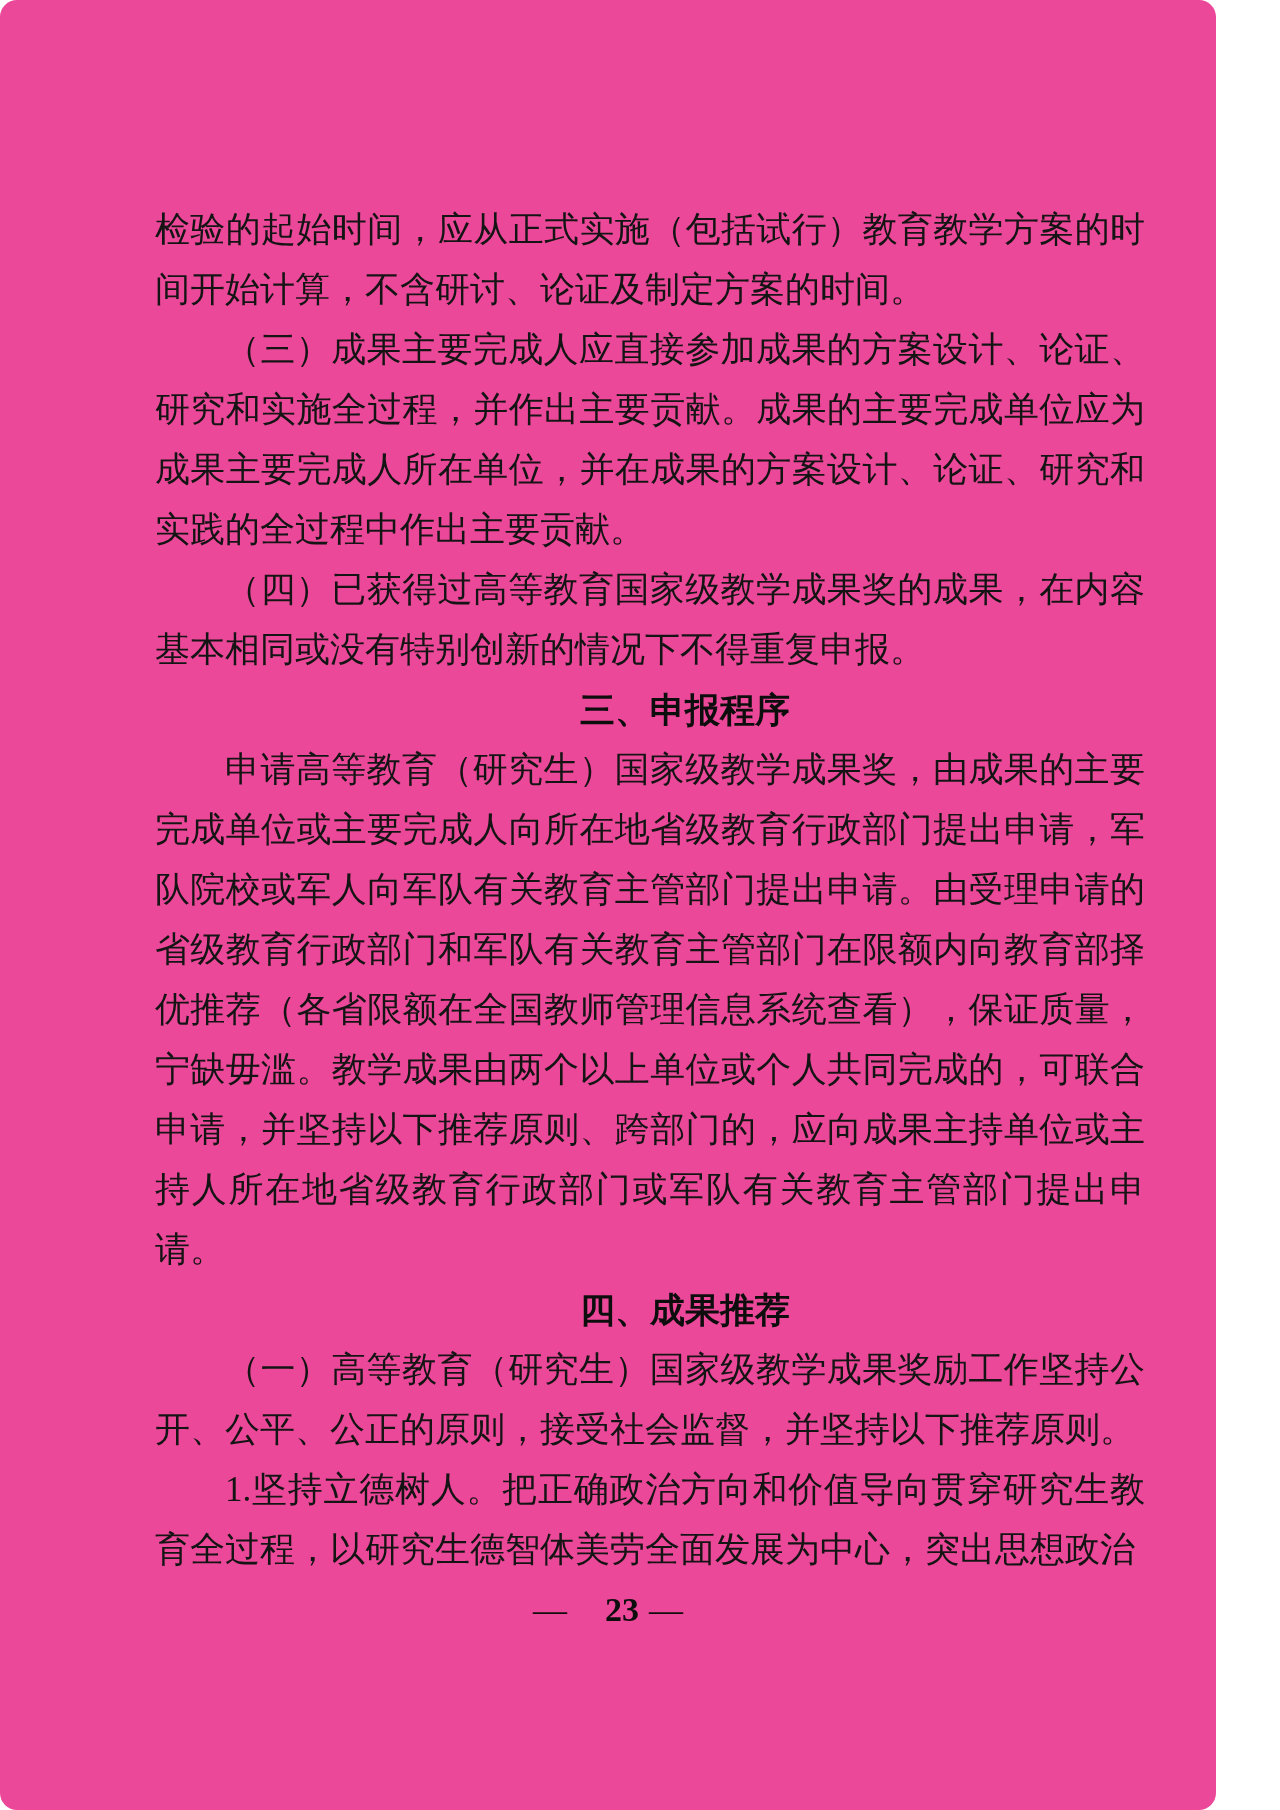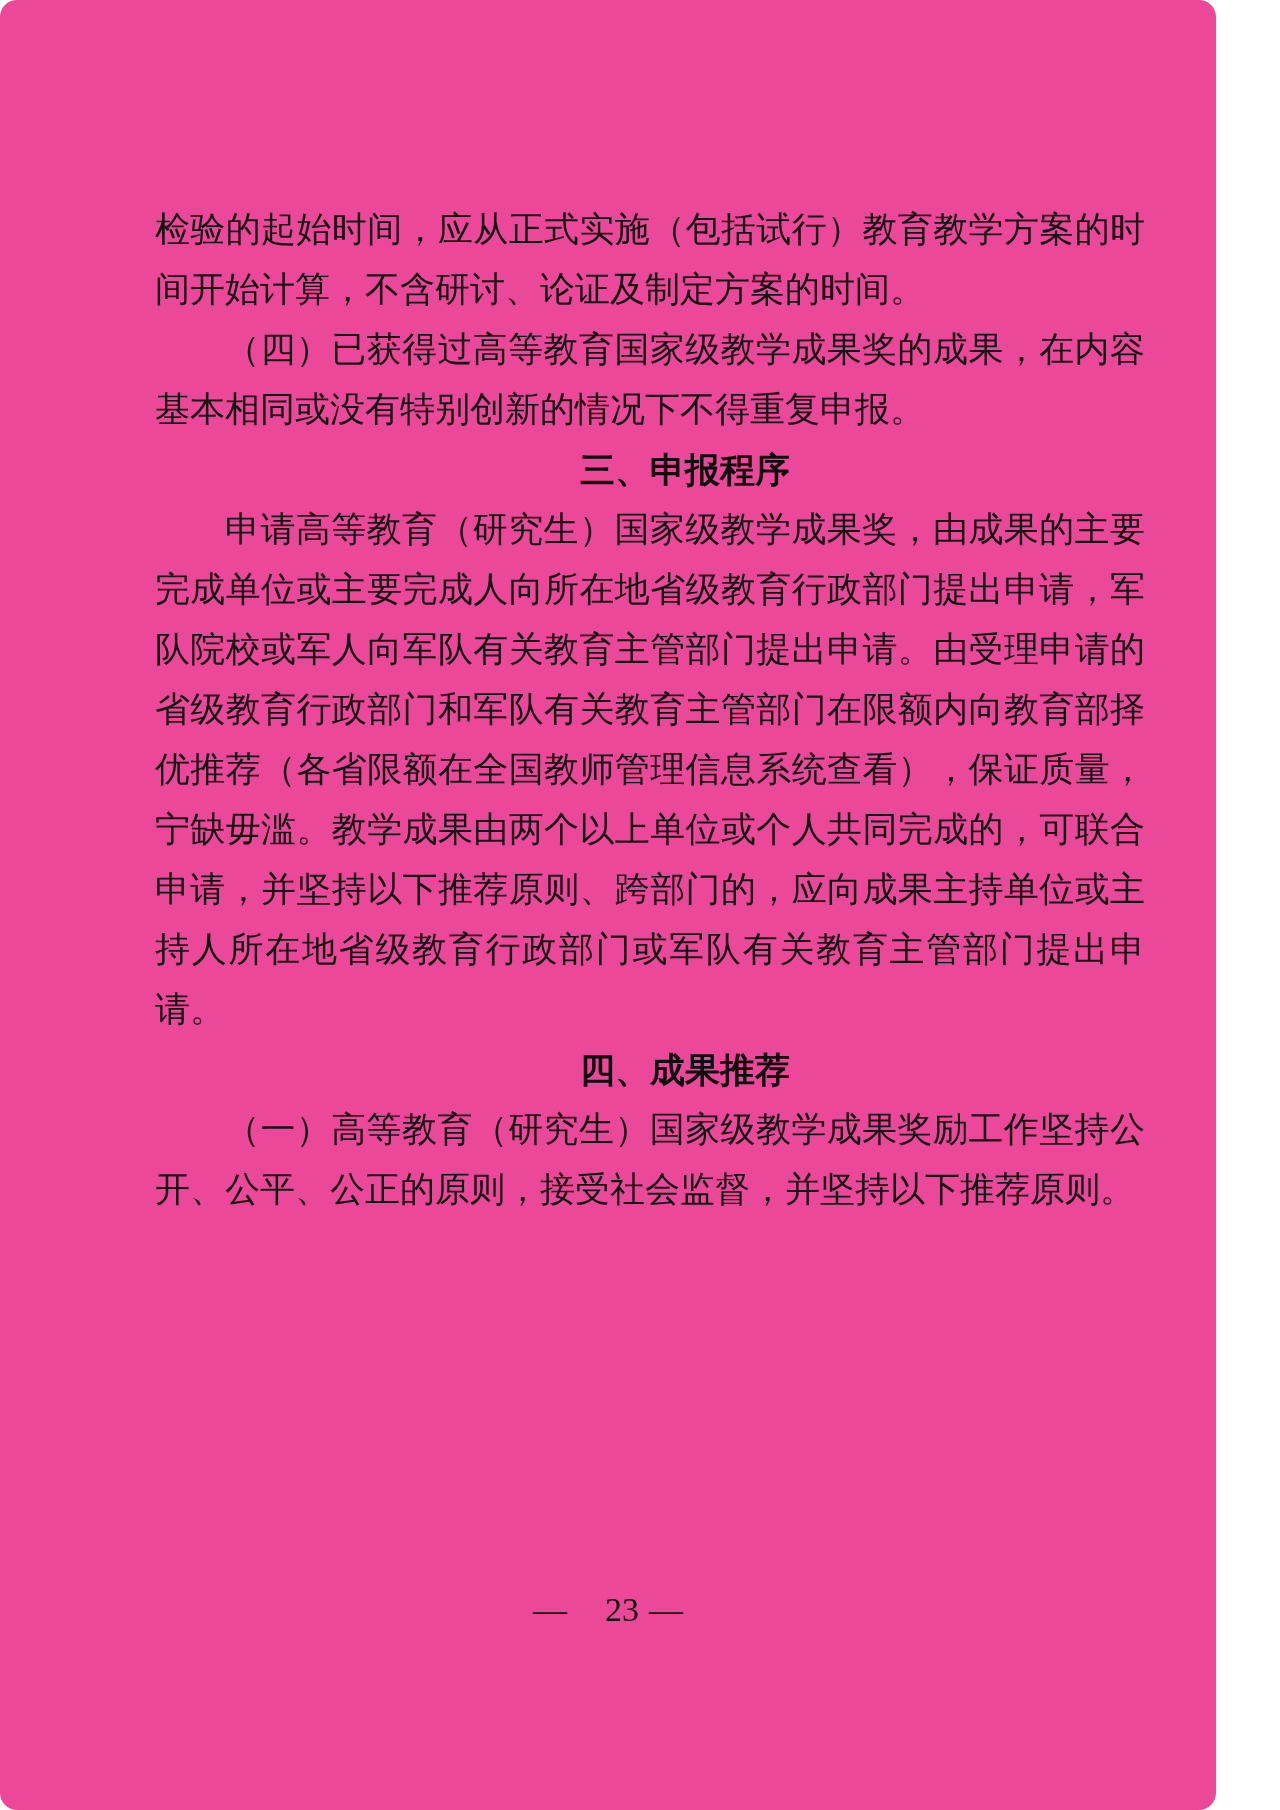--- a/index.html
+++ b/index.html
@@ -51,44 +51,46 @@
     font-family: "Liberation Serif", "DejaVu Serif", serif;
     font-size: 34px;
     line-height: 44px;
   }
   .footer .dash {
     font-weight: normal;
     letter-spacing: 0;
     padding: 0 10px;
   }
   .footer .num {
-    font-weight: normal;
+    font-weight: bold;
     margin-left: 28px;
   }
 </style>
 </head>
 <body>
 
 <div class="page">
 
   <div class="text-block">
 
     <p class="para">检验的起始时间，应从正式实施（包括试行）教育教学方案的时间开始计算，不含研讨、论证及制定方案的时间。</p>
 
+    <p class="para indent">（三）成果主要完成人应直接参加成果的方案设计、论证、研究和实施全过程，并作出主要贡献。成果的主要完成单位应为成果主要完成人所在单位，并在成果的方案设计、论证、研究和实践的全过程中作出主要贡献。</p>
 
     <p class="para indent">（四）已获得过高等教育国家级教学成果奖的成果，在内容基本相同或没有特别创新的情况下不得重复申报。</p>
 
     <p class="para heading indent">三、申报程序</p>
 
     <p class="para indent">申请高等教育（研究生）国家级教学成果奖，由成果的主要完成单位或主要完成人向所在地省级教育行政部门提出申请，军队院校或军人向军队有关教育主管部门提出申请。由受理申请的省级教育行政部门和军队有关教育主管部门在限额内向教育部择优推荐（各省限额在全国教师管理信息系统查看），保证质量，宁缺毋滥。教学成果由两个以上单位或个人共同完成的，可联合申请，并坚持以下推荐原则、跨部门的，应向成果主持单位或主持人所在地省级教育行政部门或军队有关教育主管部门提出申请。</p>
 
     <p class="para heading indent">四、成果推荐</p>
 
     <p class="para indent">（一）高等教育（研究生）国家级教学成果奖励工作坚持公开、公平、公正的原则，接受社会监督，并坚持以下推荐原则。</p>
 
+    <p class="para indent">1.坚持立德树人。把正确政治方向和价值导向贯穿研究生教育全过程，以研究生德智体美劳全面发展为中心，突出思想政治</p>
 
   </div>
 
   <div class="footer">
     <span class="dash">—</span><span class="num">23</span><span class="dash">—</span>
   </div>
 
 </div>
 
 </body></html>

